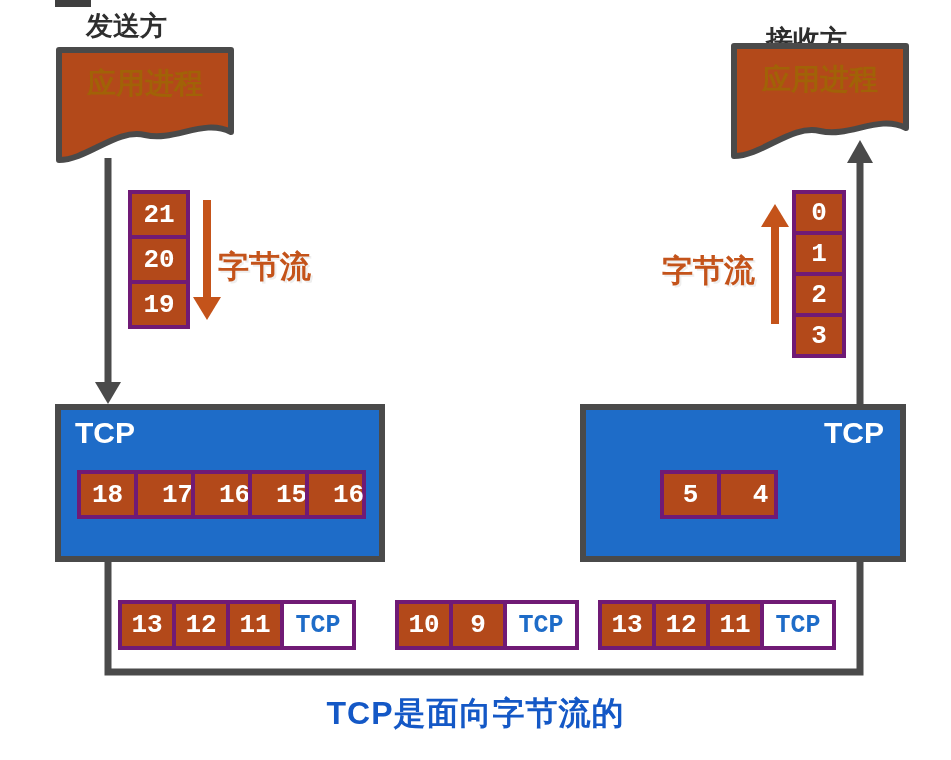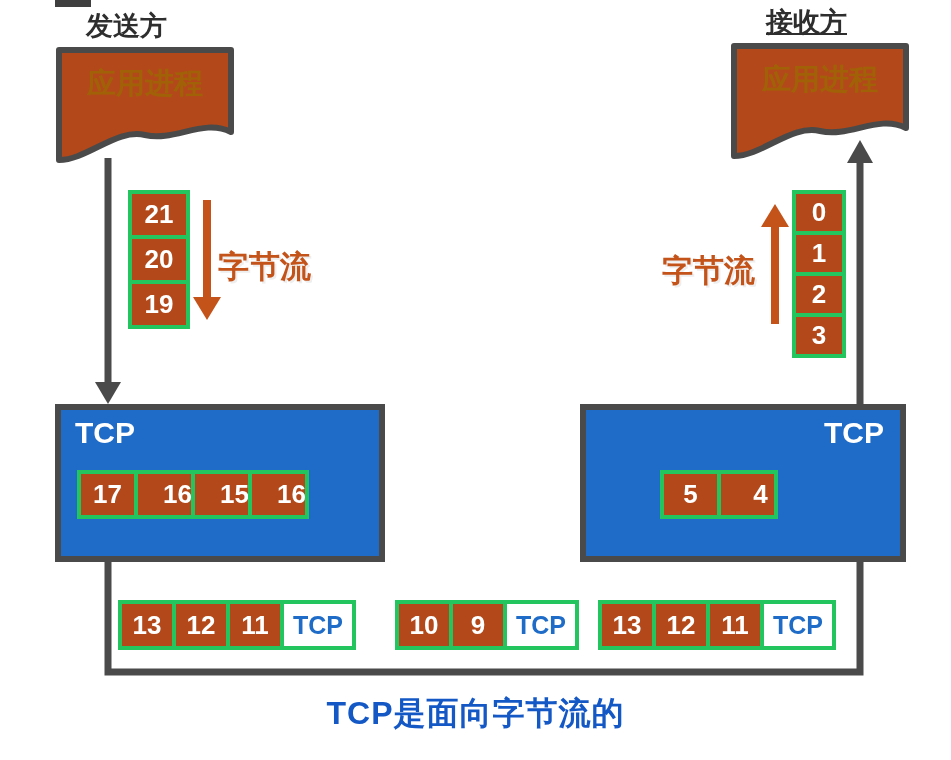--- a/index.html
+++ b/index.html
@@ -5,33 +5,33 @@
   html,body{margin:0;padding:0;background:#ffffff;}
   .canvas{
     position:relative;width:951px;height:760px;background:#ffffff;overflow:hidden;
     font-family:"Liberation Sans","DejaVu Sans",sans-serif;
   }
   .overlay{position:absolute;left:0;top:0;width:951px;height:760px;}
   .top-mark{position:absolute;left:55px;top:0;width:36px;height:7px;background:#3f3f3f;}
 
   .role-label{position:absolute;color:#2e2e2e;font-weight:bold;font-size:27px;white-space:nowrap;}
   .sender-label{left:86px;top:8px;}
-  .receiver-label{left:766px;top:4px;text-decoration:underline;}
+  .receiver-label{left:766px;top:22px;}
 
   .doc{position:absolute;width:180px;height:124px;}
   .doc svg{position:absolute;left:0;top:0;}
   .doc-text{position:absolute;left:0;top:18px;width:100%;text-align:center;
     color:#a16207;font-weight:bold;font-size:29px;}
   .sender-doc{left:55px;top:46px;}
   .receiver-doc{left:730px;top:42px;}
 
   .cell{
     box-sizing:border-box;display:flex;align-items:center;justify-content:center;
-    background:#b3491a;border:4px solid #22c55e;color:#ffffff;
-    font-weight:bold;font-size:26px;
+    background:#b3491a;border:4px solid #701a75;color:#ffffff;
+    font-weight:bold;font-size:26px;font-family:Liberation Mono, monospace;
   }
   .vstack{position:absolute;display:flex;flex-direction:column;}
   .vstack .cell + .cell{margin-top:-4px;}
   .sender-stack{left:128px;top:190px;}
   .sender-stack .cell{width:62px;height:49px;}
   .receiver-stack{left:792px;top:190px;}
   .receiver-stack .cell{width:54px;height:45px;}
 
   .stream-label{position:absolute;color:#c4531a;font-weight:bold;font-size:31px;white-space:nowrap;
     text-shadow:2px 2px 0 #eeeeee;}
@@ -112,20 +112,21 @@
     <div class="cell">2</div>
     <div class="cell">3</div>
   </div>
 
   <div class="stream-label sender-stream">字节流</div>
   <div class="stream-label receiver-stream">字节流</div>
 
   <div class="tcpbox left-tcp">
     <div class="tcp-title tl">TCP</div>
     <div class="hrow">
+      <div class="cell">18</div>
       <div class="cell">17</div>
       <div class="cell">16</div>
       <div class="cell">15</div>
       <div class="cell">16</div>
     </div>
   </div>
 
   <div class="tcpbox right-tcp">
     <div class="tcp-title tr">TCP</div>
     <div class="hrow">

